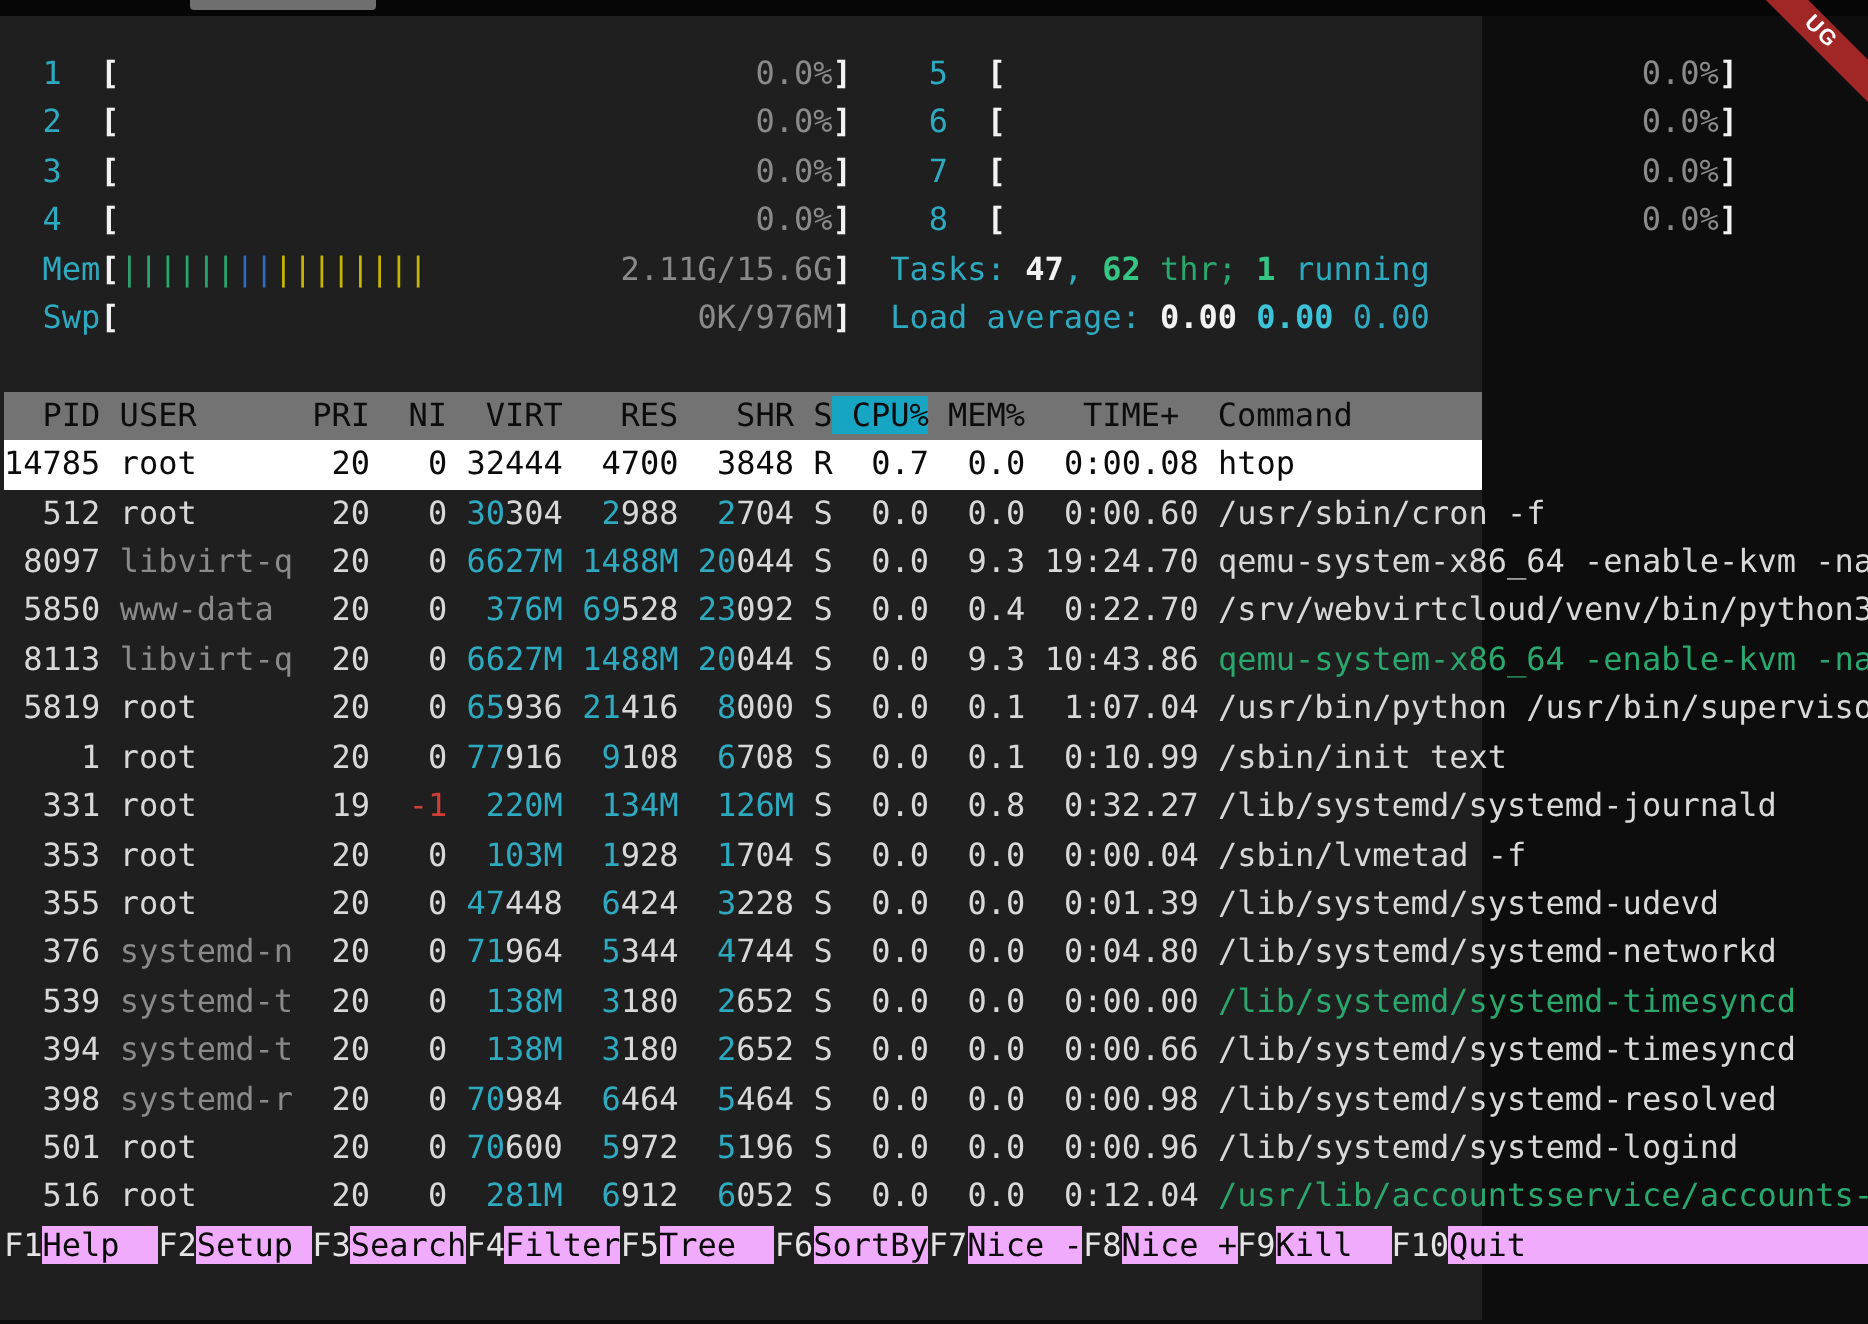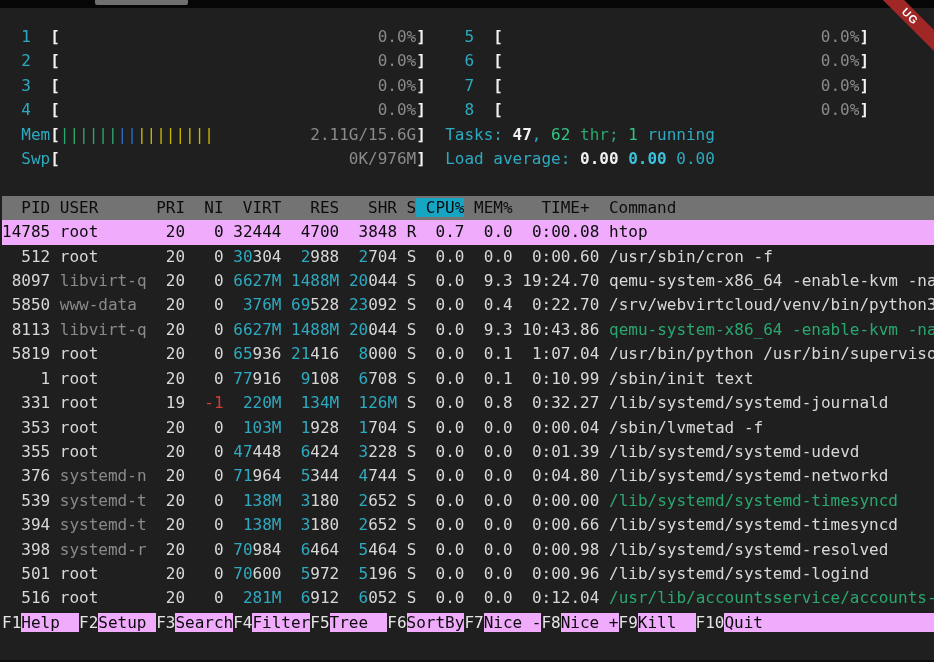--- a/index.html
+++ b/index.html
@@ -3,37 +3,37 @@
 <meta charset="utf-8">
 <style>
   html,body{margin:0;padding:0;background:#060606;}
   .screen{position:relative;width:934px;height:662px;background:#0d0d0d;overflow:hidden;
           font-family:"DejaVu Sans Mono", monospace;}
   .top-strip{position:relative;height:8px;background:#060606;}
   .drag-handle{position:absolute;left:95px;top:0;width:93px;height:5px;background:#6f6f6f;border-radius:0 0 2px 2px;}
   .ribbon{position:absolute;top:9px;right:-26px;width:100px;transform:rotate(45deg);
           background:#a12626;color:#ffffff;font:bold 11px/15px "Liberation Sans", sans-serif;
           text-align:center;letter-spacing:1px;z-index:5;}
-  .term{background:#1f1f1f;width:934px;height:652px;padding:17px 0 0 2px;box-sizing:border-box;
+  .term{background:#1f1f1f;width:741px;height:652px;padding:17px 0 0 2px;box-sizing:border-box;
         font-size:16px;color:#d8d8d8;}
   .line{height:24.42px;line-height:24.42px;white-space:pre;}
   .cyan{color:#2eaac0}
   .cyan-bold{color:#3cc3da;font-weight:bold}
   .white{color:#d8d8d8}
   .white-bold{color:#f2f2f2;font-weight:bold}
   .gray{color:#8a8a8a}
   .green{color:#2aa76e}
-  .green-bold{color:#35c584;font-weight:normal}
+  .green-bold{color:#35c584;font-weight:bold}
   .yellow{color:#c9b600}
   .blue{color:#2d6bbf}
   .red{color:#cf3f36}
   .thead{background:#737373;color:#0c0c0c}
   .thead span{color:#0c0c0c}
   .thead .sort{background:#17a5c4}
-  .selected{background:#f0abfc}
+  .selected{background:#ffffff}
   .selected span{color:#0b0b0b !important;font-weight:normal !important}
   .fk-key{color:#e5e5e5}
   .fk-label{background:#f0abfc;color:#0b0b0b}
 </style>
 </head>
 <body>
 
 <div class="screen">
   <div class="top-strip">
     <div class="drag-handle"></div>

